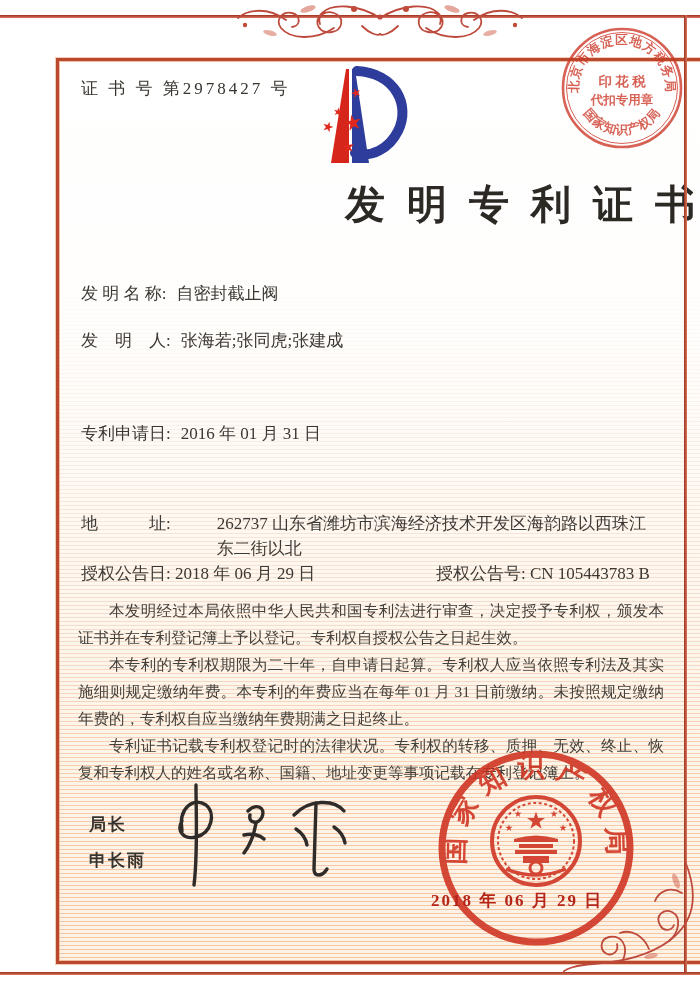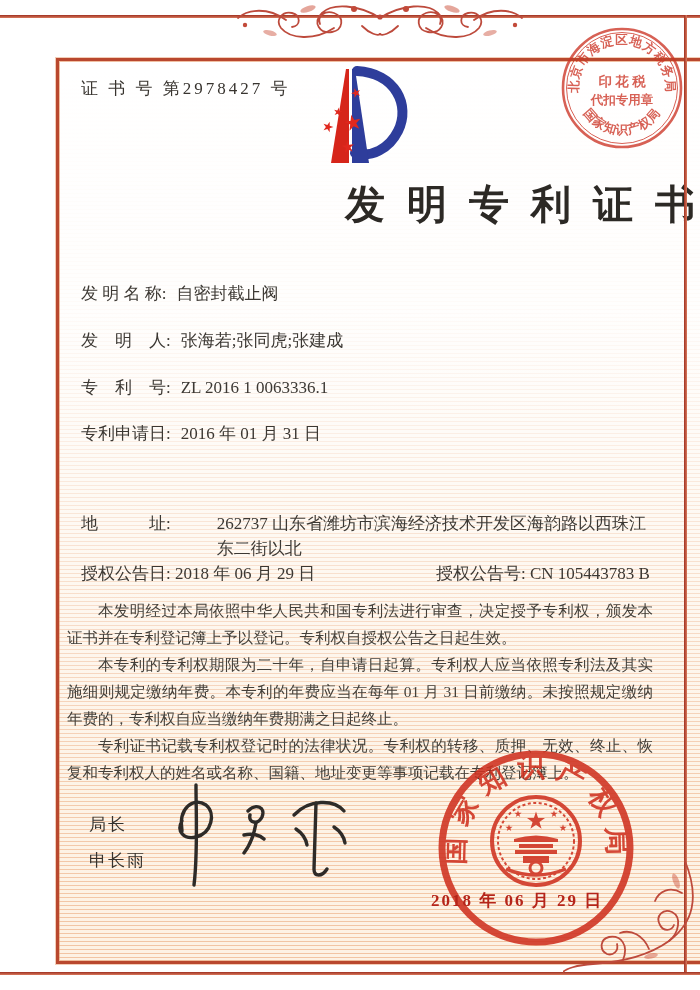--- a/index.html
+++ b/index.html
@@ -39,27 +39,27 @@
   }
   .field{position:absolute;left:22px;width:578px;display:flex;align-items:flex-start;
     font-size:17px;color:#3c3833;line-height:25px;}
   .flabel{white-space:pre;margin-right:10px;flex:0 0 auto;}
   .fvalue{flex:1;}
   .fv-addr{max-width:452px;margin-left:36px;}
   .grant{position:absolute;left:22px;top:500px;width:578px;display:flex;
     font-size:17px;color:#3c3833;line-height:25px;}
   .grant .left{width:311px;flex:0 0 auto;white-space:pre;}
   .grant .right{white-space:pre;margin-left:44px;}
-  .paras{position:absolute;left:8px;top:536px;width:586px;}
+  .paras{position:absolute;left:19px;top:536px;width:586px;}
   .paras p{
     margin:0;font-size:15.5px;line-height:27px;color:#44403a;
     text-indent:2em;text-align:justify;
   }
   .director{position:absolute;left:30px;font-family:"Liberation Sans","DejaVu Sans",sans-serif;
-    font-weight:400;font-size:17px;color:#36322d;letter-spacing:2px;}
+    font-weight:700;font-size:17px;color:#36322d;letter-spacing:2px;}
   .d-title{top:752px;}
   .d-name{top:788px;}
   .sig{position:absolute;left:85px;top:712px;z-index:4;}
   .seal{position:absolute;left:362px;top:672px;opacity:.88;z-index:3;}
   .seal-date{
     position:absolute;left:372px;top:828px;z-index:5;
     font-size:17px;font-weight:600;color:#b5251a;letter-spacing:2px;white-space:pre;
   }
   .footer{position:absolute;left:0;top:884px;width:100%;text-align:center;
     font-size:14.5px;color:#4a443d;letter-spacing:2px;margin-top:48px;}
@@ -147,24 +147,20 @@
 
     <h1 class="title">发明专利证书</h1>
 
     <div class="field" style="top:220px">
       <span class="flabel">发 明 名 称:</span>
       <span class="fvalue">自密封截止阀</span>
     </div>
     <div class="field" style="top:267px">
       <span class="flabel">发　明　人:</span>
       <span class="fvalue">张海若;张同虎;张建成</span>
-    </div>
-    <div class="field" style="top:314px">
-      <span class="flabel">专　利　号:</span>
-      <span class="fvalue">ZL 2016 1 0063336.1</span>
     </div>
     <div class="field" style="top:360px">
       <span class="flabel">专利申请日:</span>
       <span class="fvalue">2016 年 01 月 31 日</span>
     </div>
     <div class="field" style="top:450px">
       <span class="flabel">地　　　址:</span>
       <span class="fvalue fv-addr">262737 山东省潍坊市滨海经济技术开发区海韵路以西珠江东二街以北</span>
     </div>
 

